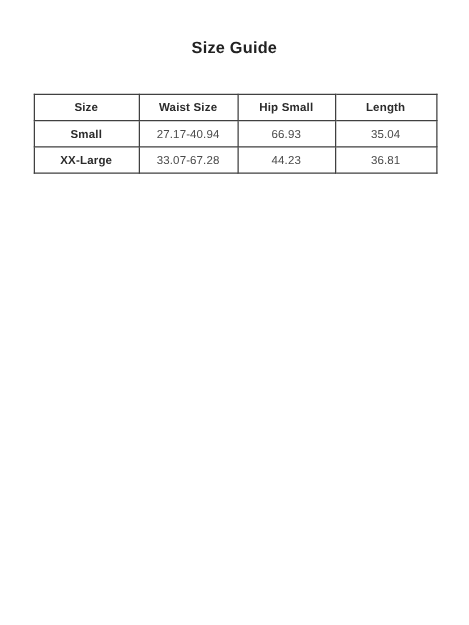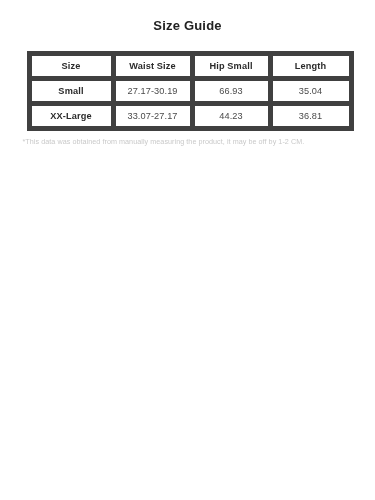--- a/index.html
+++ b/index.html
@@ -20,38 +20,38 @@
     height: 500px;
     position: relative;
     box-sizing: border-box;
   }
   .page-title {
     text-align: center;
     font-size: 13px;
     font-weight: bold;
     color: #222222;
     letter-spacing: 0.2px;
-    margin: 0;
+    margin: 12px;
     padding-top: 18px;
     line-height: 16px;
   }
   .table-wrap {
     margin: 0 auto;
     padding-top: 17px;
     width: 322px;
   }
   table.size-table {
     width: 322px;
     border-collapse: collapse;
     table-layout: fixed;
     background: #ffffff;
   }
   table.size-table th,
   table.size-table td {
-    border: 5px solid #404040;
+    border: 1px solid #404040;
     text-align: center;
     vertical-align: middle;
     height: 20px;
     padding: 0 2px;
     font-size: 9.2px;
     line-height: 13px;
     white-space: nowrap;
   }
   table.size-table th {
     font-weight: bold;
@@ -103,29 +103,28 @@
         <tr>
           <th>Size</th>
           <th>Waist Size</th>
           <th>Hip Small</th>
           <th>Length</th>
         </tr>
       </thead>
       <tbody>
         <tr>
           <td class="size-label">Small</td>
-          <td class="measure">27.17-30.19</td>
+          <td class="measure">27.17-40.94</td>
           <td class="measure">66.93</td>
           <td class="measure">35.04</td>
         </tr>
         <tr>
           <td class="size-label">XX-Large</td>
-          <td class="measure">33.07-27.17</td>
+          <td class="measure">33.07-67.28</td>
           <td class="measure">44.23</td>
           <td class="measure">36.81</td>
         </tr>
       </tbody>
     </table>
   </div>
 
-  <p class="footnote">*This data was obtained from manually measuring the product, it may be off by 1-2 CM.</p>
 
 </div>
 
 </body></html>

